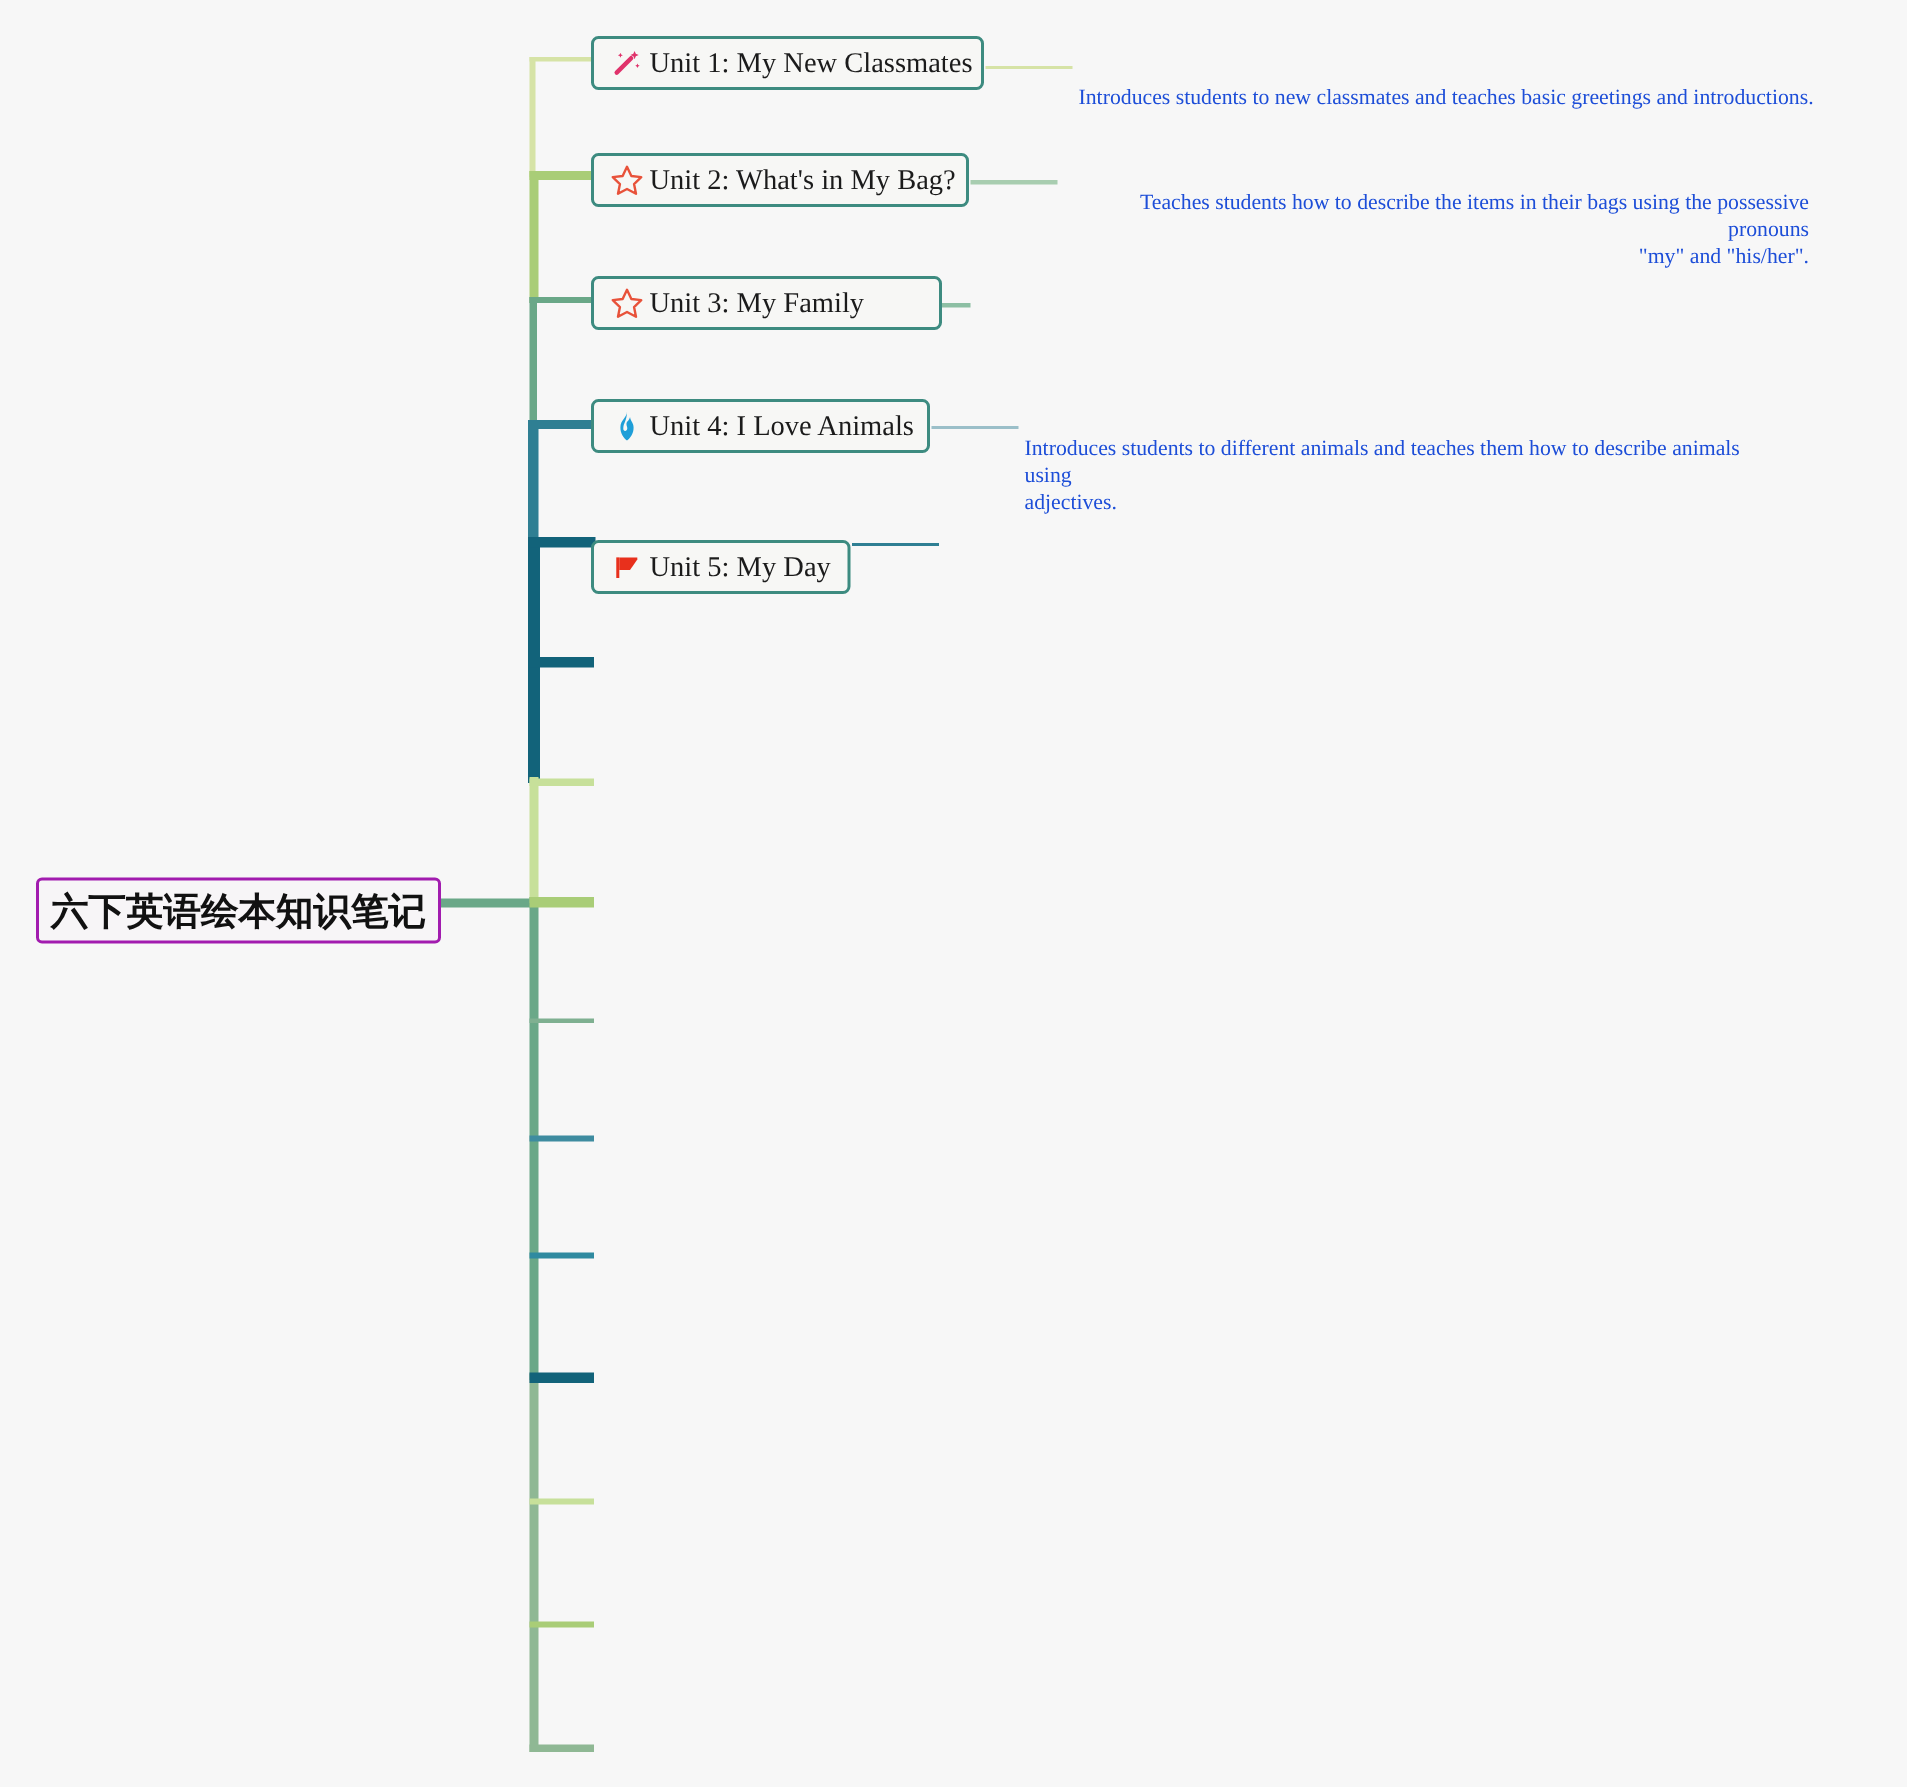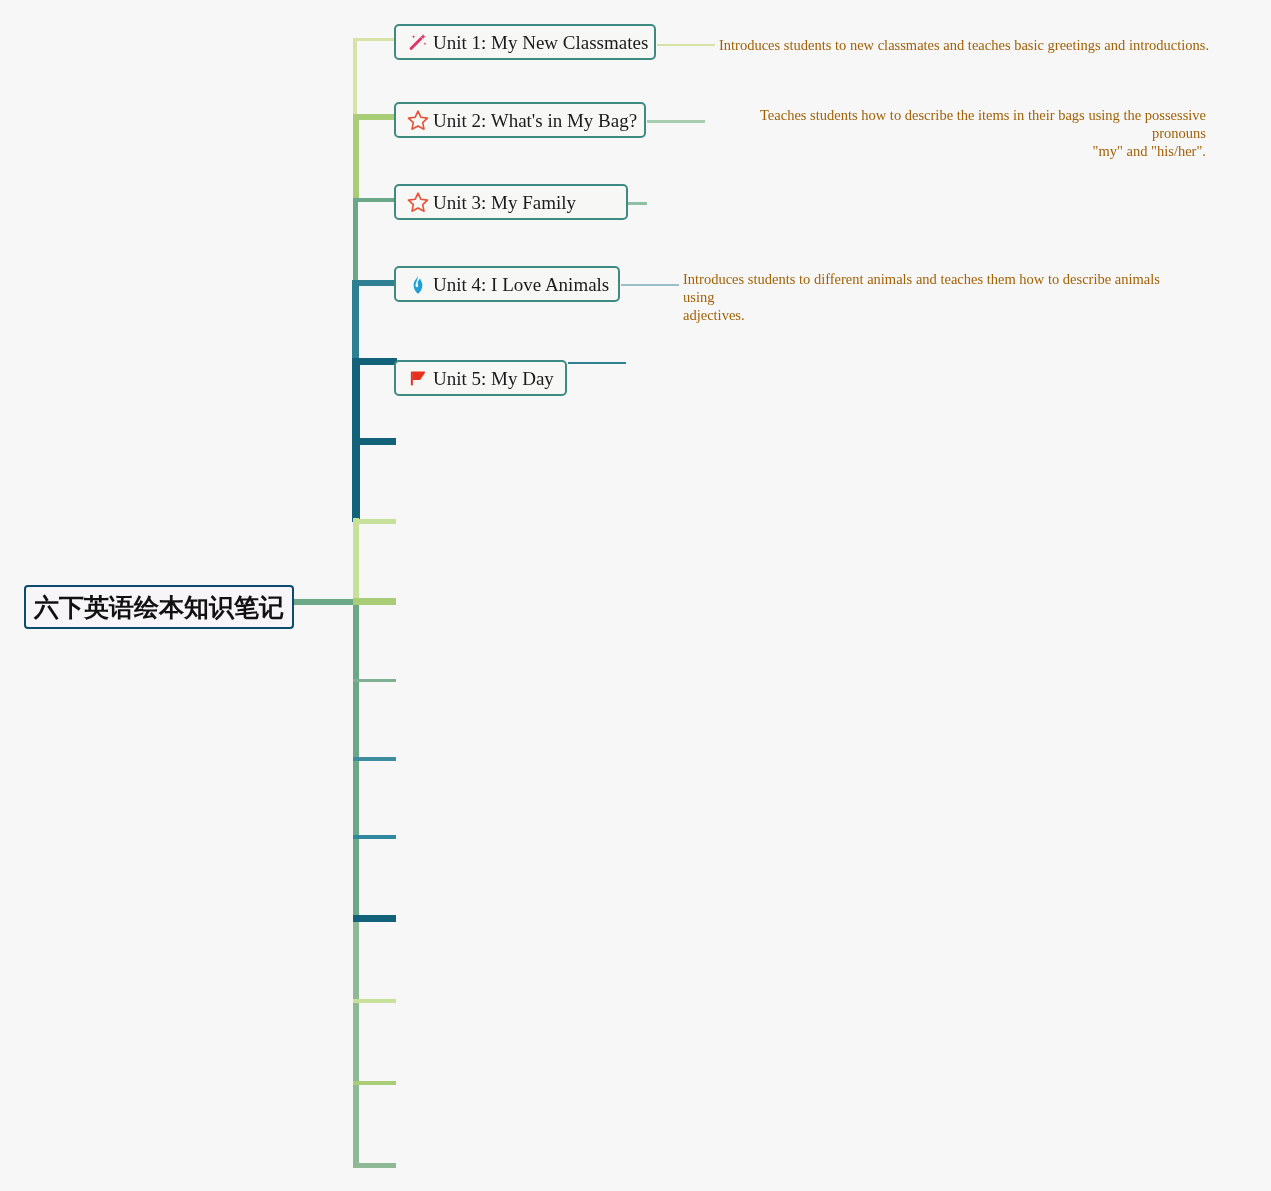--- a/index.html
+++ b/index.html
@@ -32,21 +32,21 @@
 
   
   .root-node {
     position: absolute;
     left: 24px;
     top: 585px;
     width: 270px;
     height: 44px;
     box-sizing: border-box;
     background: #f7f5f7;
-    border: 2px solid #0c4a6e;
+    border: 2px solid #a21caf;
     border-radius: 4px;
     display: flex;
     align-items: center;
     justify-content: center;
   }
   .root-node .root-label {
     font-family: "DejaVu Sans", sans-serif;
     font-size: 25px;
     font-weight: bold;
     color: #111111;
@@ -83,22 +83,23 @@
     color: #1b1b1b;
     line-height: 1;
   }
 
   
   .desc {
     position: absolute;
     font-family: "Liberation Serif", serif;
     font-size: 14.5px;
     line-height: 18px;
-    color: #a16207;
+    color: #1d4ed8;
     white-space: pre-line;
+    margin-top: 20px;
   }
 </style>
 </head>
 <body>
 
 <div id="canvas">
 
   <svg class="wires" viewBox="0 0 1271 1191" width="1271" height="1191">
 
     <rect x="294" y="599" width="64" height="6" fill="#6aa888"></rect>

